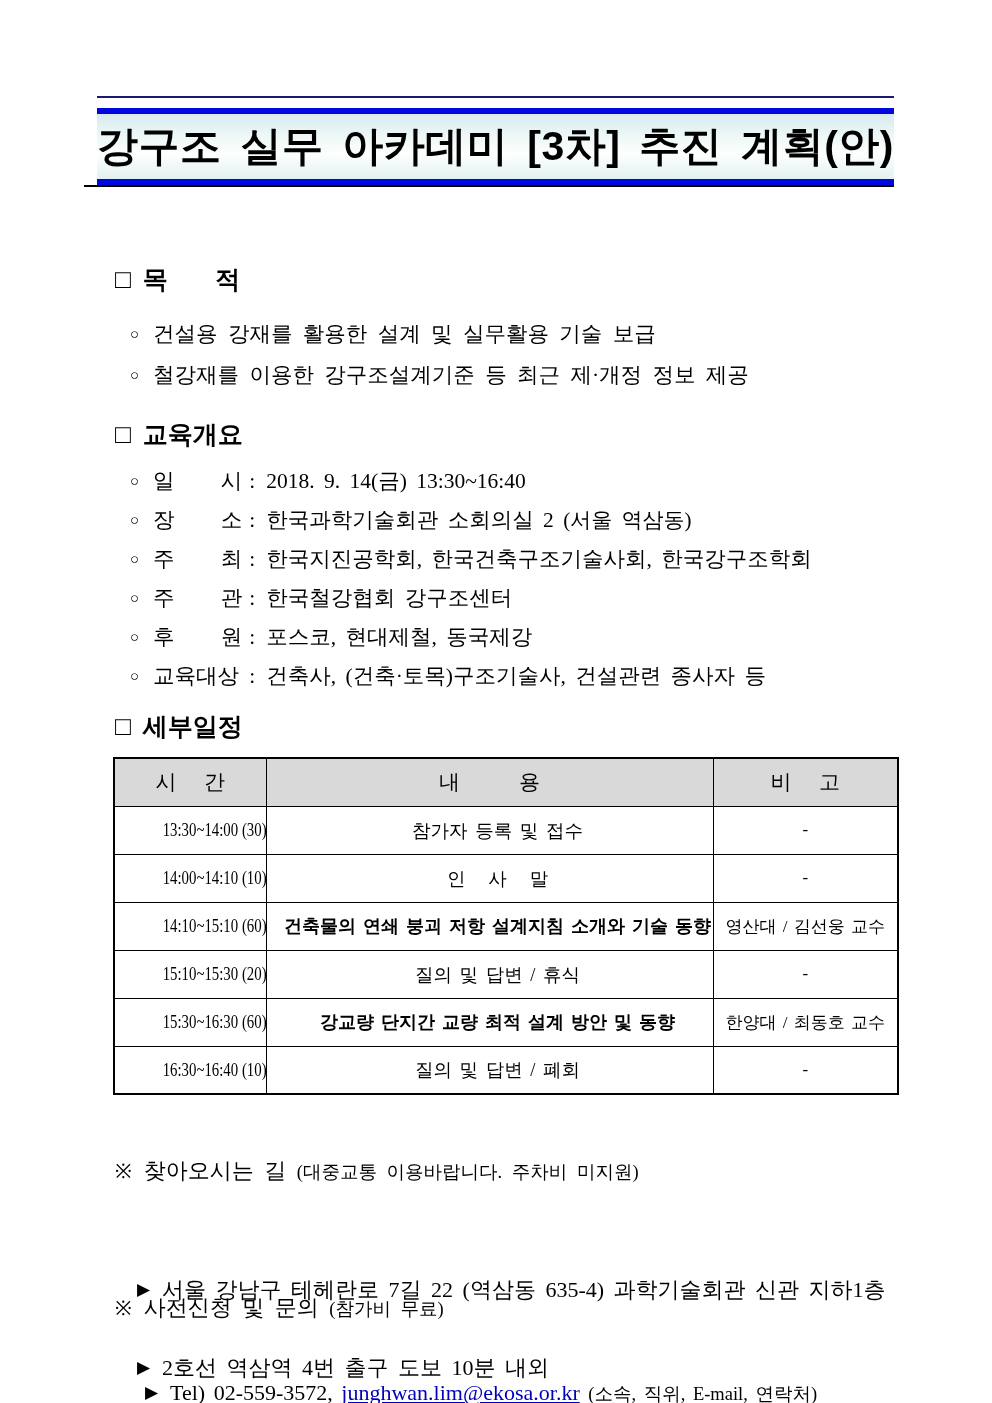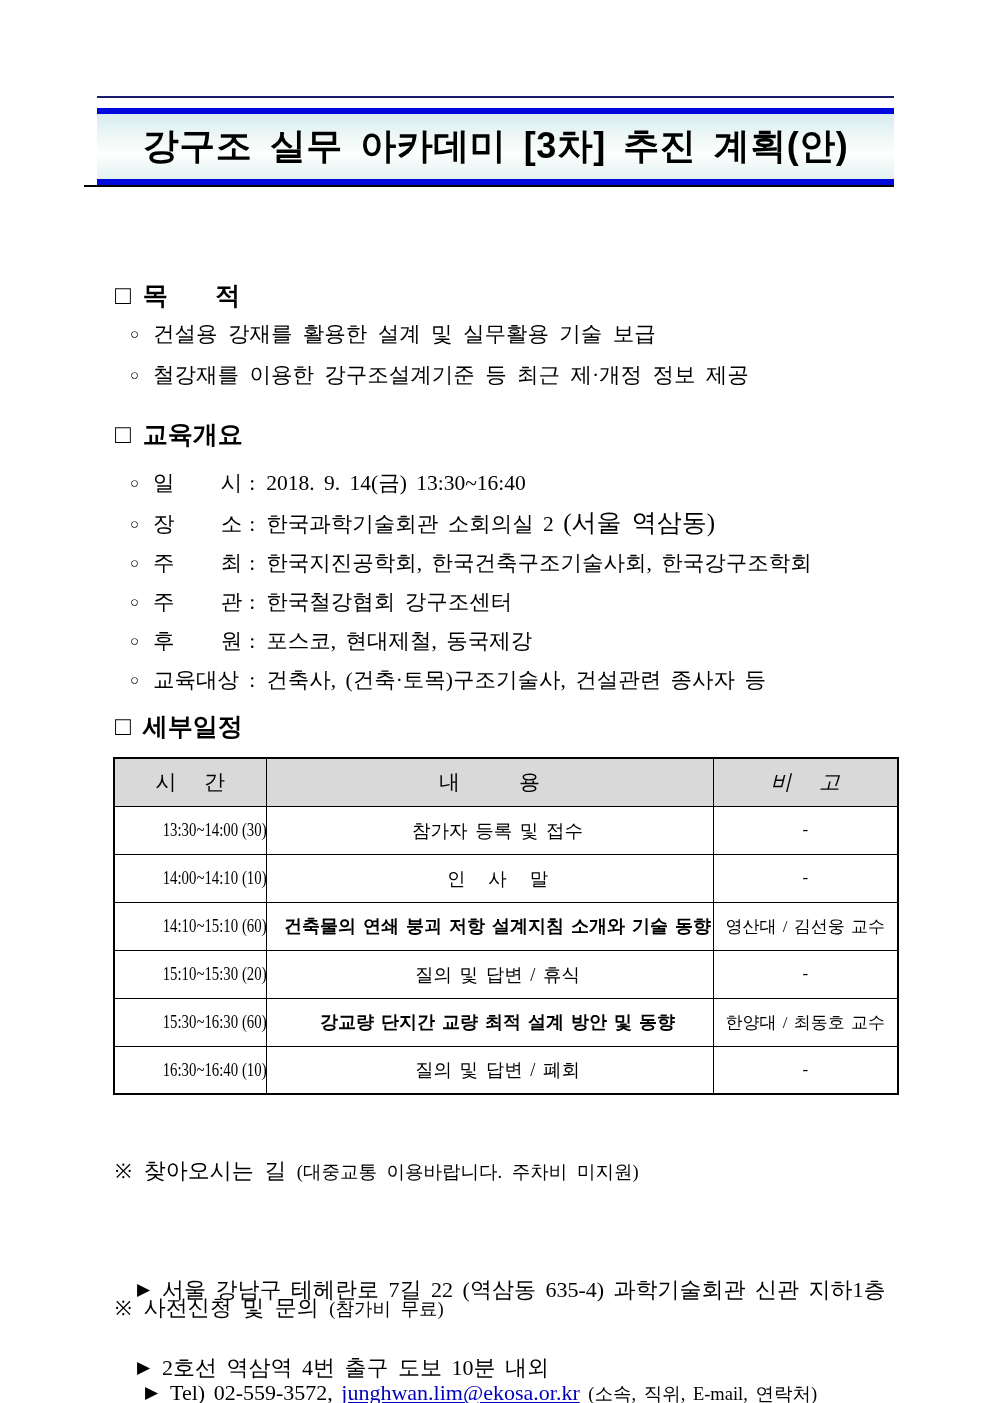--- a/index.html
+++ b/index.html
@@ -15,65 +15,65 @@
   .banner-topline { height:2px; background:#1b1b6e; }
   .banner-box {
     margin-top:10px;
     border-top:6px solid #0008e0;
     border-bottom:6px solid #0008e0;
     background:linear-gradient(180deg,#d7ebee 0%,#eef8f6 35%,#fcfffe 62%,#e2f1ef 100%);
     height:77px; display:flex; align-items:center; justify-content:center;
   }
   .banner-title {
     font-family:"Liberation Sans","DejaVu Sans",sans-serif;
-    font-weight:bold; font-size:36px; letter-spacing:0.5px; word-spacing:7px;
+    font-weight:bold; font-size:41px; letter-spacing:0.5px; word-spacing:7px;
     white-space:pre;
   }
   .banner-botline { height:2px; background:#000; margin-left:-13px; width:calc(100% + 13px); }
 
   
   .section-heading {
     font-family:"Liberation Sans","DejaVu Sans",sans-serif;
     font-weight:bold; font-size:25px;
     padding-left:115px; white-space:pre;
   }
   .section-heading .marker { font-weight:normal; font-size:26px; margin-right:12px; }
   .h-spread { display:inline-block; width:3.9em; text-align:justify; text-align-last:justify; }
-  .heading-purpose  { margin-top:16px; position:absolute; top:263px; left:0; }
+  .heading-purpose  { margin-top:0; position:absolute; top:263px; left:0; }
   .heading-overview { position:absolute; top:418px; left:0; }
   .heading-schedule { position:absolute; top:710px; left:0;text-align:right; }
 
   
   .purpose-items { position:absolute; top:315px; left:130px; }
   .p-item { font-size:21.5px; line-height:39px; word-spacing:5px; white-space:pre; }
   .bullet { font-size:15px; margin-right:14px; position:relative; top:-2px; }
 
   
   .overview-items { position:absolute; top:463px; left:130px; }
   .ov-item { font-size:21.5px; line-height:37px; word-spacing:4px; white-space:pre; }
   .ov-label { display:inline-block; width:4.15em; text-align:justify; text-align-last:justify; white-space:normal; }
   .ov-sep { margin:0 11px 0 7px; }
-  .ov-note { font-size:25px; }
+  .ov-note { font-size:21px; }
 
   
   .schedule {
     position:absolute; top:757px; left:113px; width:784px;
     border-collapse:collapse; table-layout:fixed;border-radius:16px;
   }
   .schedule col.c-time { width:152px; }
   .schedule col.c-content { width:447px; }
   .schedule col.c-note { width:185px; }
   .schedule th, .schedule td {
     border:1px solid #000; text-align:center; vertical-align:middle;
     height:48px; overflow:hidden;
   }
   .schedule { border:2px solid #000; }
   .schedule thead th { background:#d9d9d9; font-weight:normal; font-size:21px; }
   .th-spread { display:inline-block; text-align:justify; text-align-last:justify; white-space:normal; }
-  .w-time { width:3.3em; } .w-content { width:4.8em; } .w-note { width:3.3em;font-style:italic; }
+  .w-time { width:3.3em; } .w-content { width:4.8em; } .w-note { width:3.3em; }
   td.cell-time { font-size:19px;padding-left:33px; }
   td.cell-time span { display:inline-block; transform:scaleX(0.78); white-space:nowrap; }
   td.cell-content { font-size:18.5px; white-space:pre; word-spacing:3px;padding-left:16px; }
   td.cell-note { font-size:17px; word-spacing:2px; }
   tr.row-bold td.cell-content {
     font-family:"Liberation Sans","DejaVu Sans",sans-serif;
     font-weight:bold; font-size:18px; word-spacing:2px;
   }
 
   

